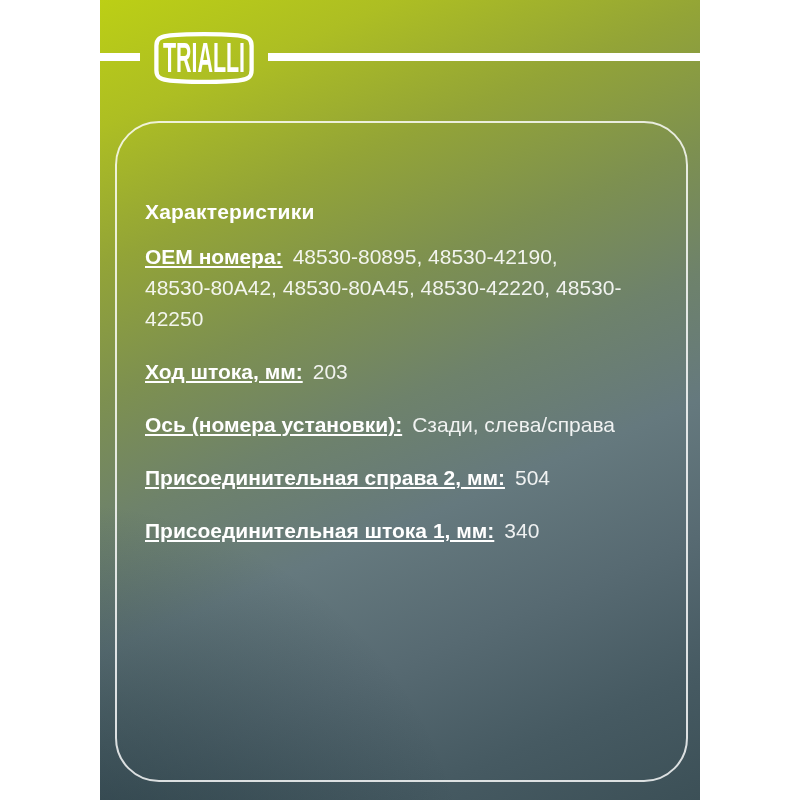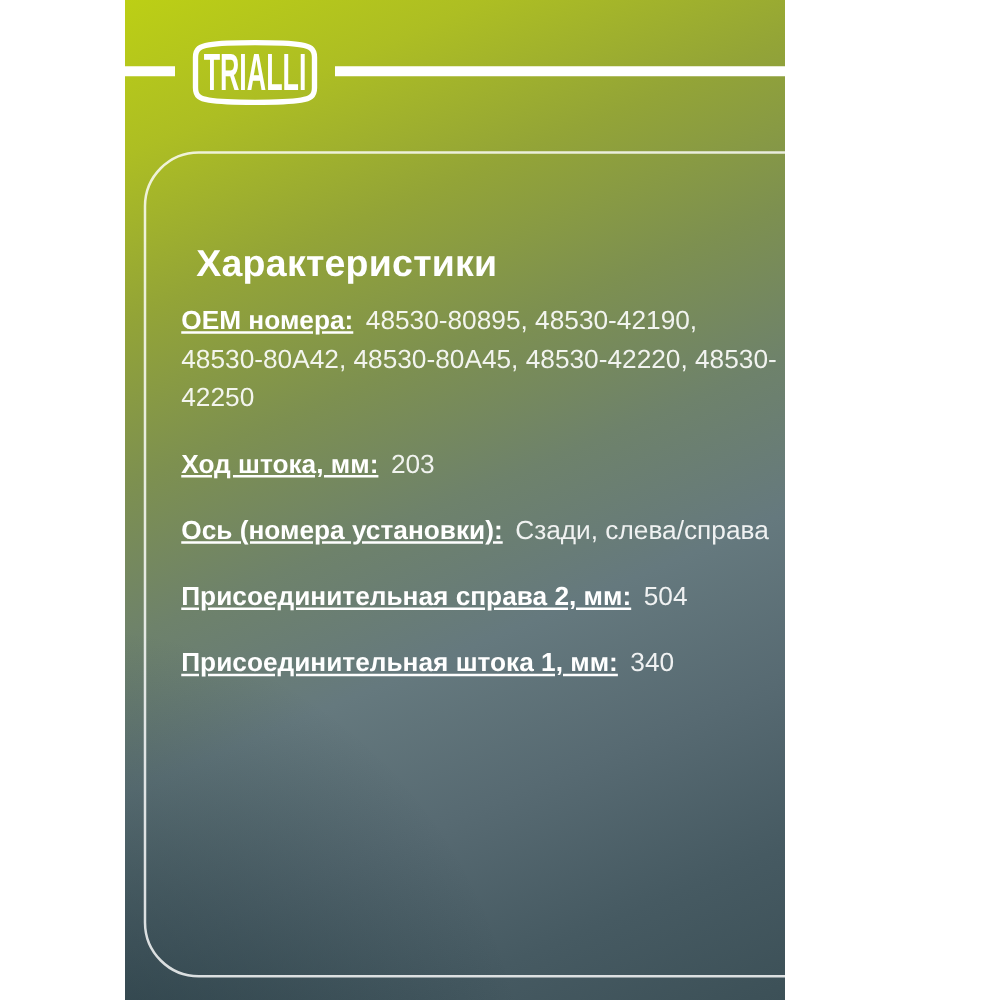--- a/index.html
+++ b/index.html
@@ -11,21 +11,21 @@
   }
   .canvas {
     width: 800px; height: 800px;
     background: #ffffff;
     position: relative;
     overflow: hidden;
   }
   .photo {
     position: absolute;
     left: 100px; top: 0;
-    width: 528px; height: 800px;
+    width: 600px; height: 800px;
     background:
       radial-gradient(120% 85% at -8% 112%, rgba(8,30,37,0.55) 0%, rgba(8,30,37,0.28) 30%, rgba(8,30,37,0) 58%),
       linear-gradient(157deg,
         #bccf15 0%,
         #adbe23 12%,
         #93a437 25%,
         #7d9050 38%,
         #6e826b 50%,
         #65797e 62%,
         #576a72 75%,
@@ -57,25 +57,25 @@
     position: absolute;
     box-sizing: border-box;
     left: 15px; top: 121px;
     width: 573px; height: 661px;
     border: 2px solid rgba(255,255,255,0.82);
     border-radius: 44px;
     padding: 72px 61px 0 28px;
     color: #ffffff;
   }
   .spec-title {
-    font-size: 30px;
+    font-size: 21px;
     line-height: 34px;
     font-weight: 700;
     color: #ffffff;
-    margin: 0 0 12px 12px;
+    margin: 0 0 12px 0;
     letter-spacing: 0.2px;
   }
   .spec {
     font-size: 21px;
     line-height: 31px;
     margin: 0 0 22px 0;
   }
   .spec-label {
     font-weight: 700;
     color: #ffffff;

